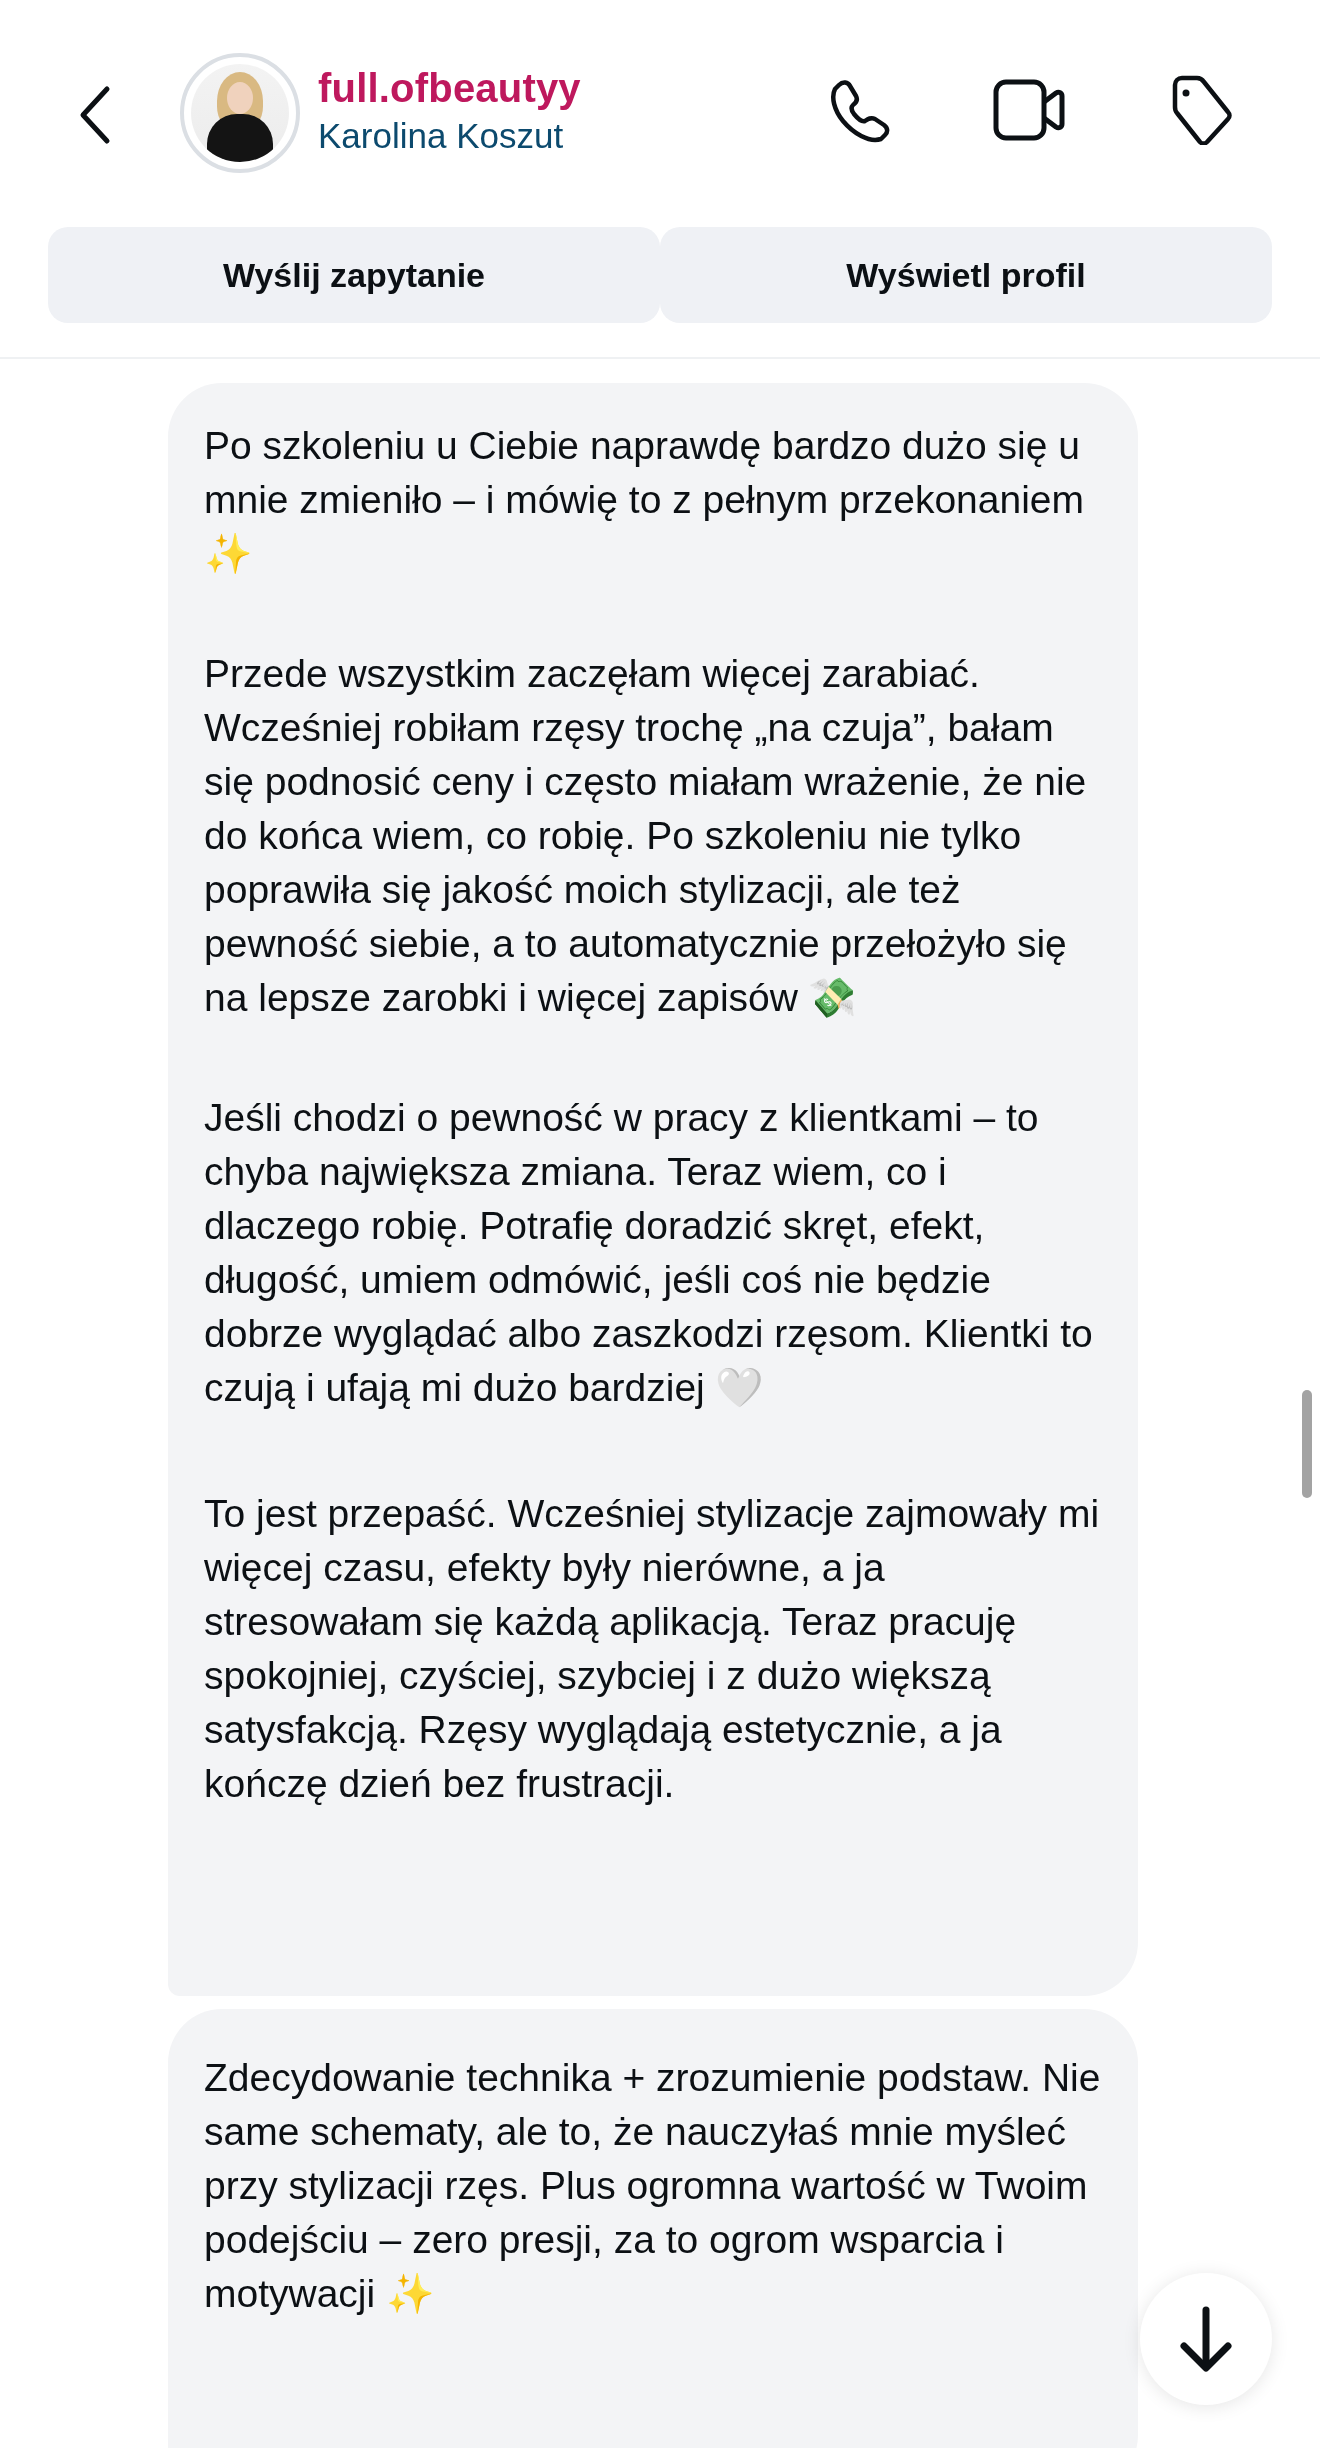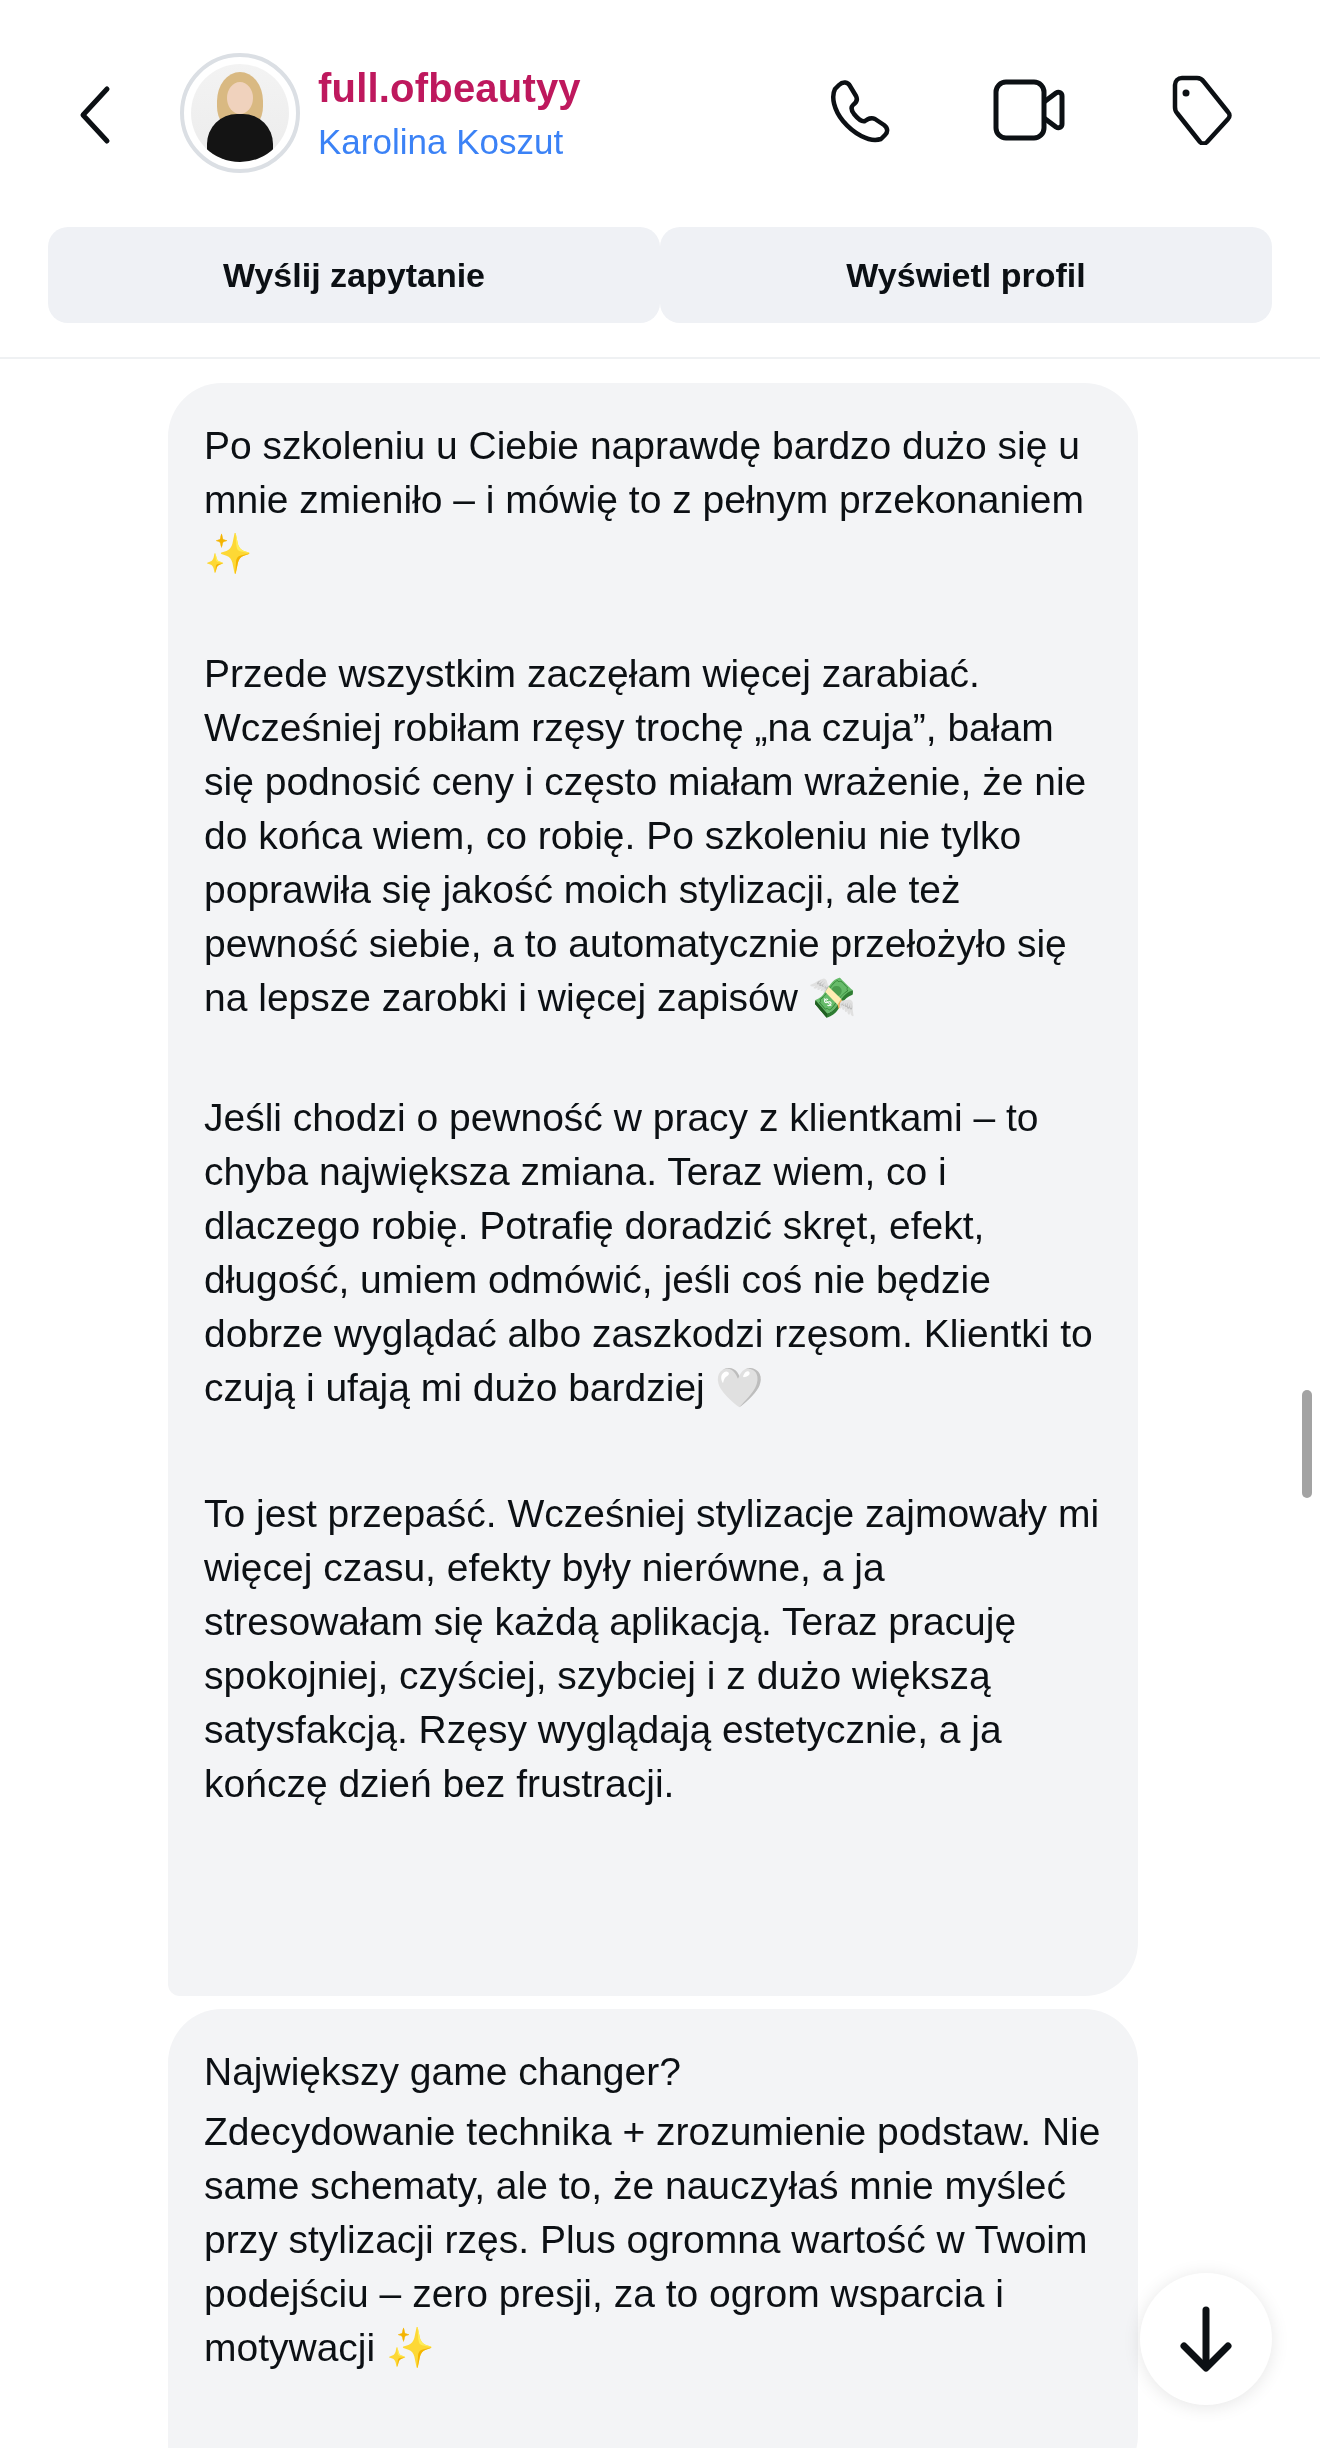--- a/index.html
+++ b/index.html
@@ -70,23 +70,23 @@
     }
     .username {
       font-size: 40px;
       font-weight: 700;
       letter-spacing: 0.2px;
       color: #be185d;
       line-height: 48px;
     }
     .fullname {
       font-size: 35px;
-      color: #3b82f6;
+      color: #0c4a6e;
       line-height: 44px;
-      margin-top: 8px;
+      margin-top: 2px;
     }
     .icon-btn {
       position: absolute;
       top: 70px;
       width: 80px; height: 80px;
       display: flex; align-items: center; justify-content: center;
       cursor: pointer;
     }
     .actions {
       position: absolute;
@@ -235,21 +235,20 @@
     <p>
       <span>Jeśli chodzi o pewność w pracy z klientkami – to chyba największa zmiana. Teraz wiem, co i dlaczego robię. Potrafię doradzić skręt, efekt, długość, umiem odmówić, jeśli coś nie będzie dobrze wyglądać albo zaszkodzi rzęsom. Klientki to czują i ufają mi dużo bardziej</span>
       <span class="emoji emoji-heart">🤍</span>
     </p>
     <div class="gap"></div>
     <div class="small-gap"></div>
     <p>To jest przepaść. Wcześniej stylizacje zajmowały mi więcej czasu, efekty były nierówne, a ja stresowałam się każdą aplikacją. Teraz pracuję spokojniej, czyściej, szybciej i z dużo większą satysfakcją. Rzęsy wyglądają estetycznie, a ja kończę dzień bez frustracji.</p>
   </div>
 
   <div class="bubble bubble-2">
-    <p>Największy game changer?</p>
     <div class="small-gap"></div>
     <p>
       <span>Zdecydowanie technika + zrozumienie podstaw. Nie same schematy, ale to, że nauczyłaś mnie myśleć przy stylizacji rzęs. Plus ogromna wartość w Twoim podejściu – zero presji, za to ogrom wsparcia i motywacji</span>
       <span class="emoji emoji-sparkles">✨</span>
     </p>
   </div>
 
 </div>
 
 <div class="scrollbar"></div>

